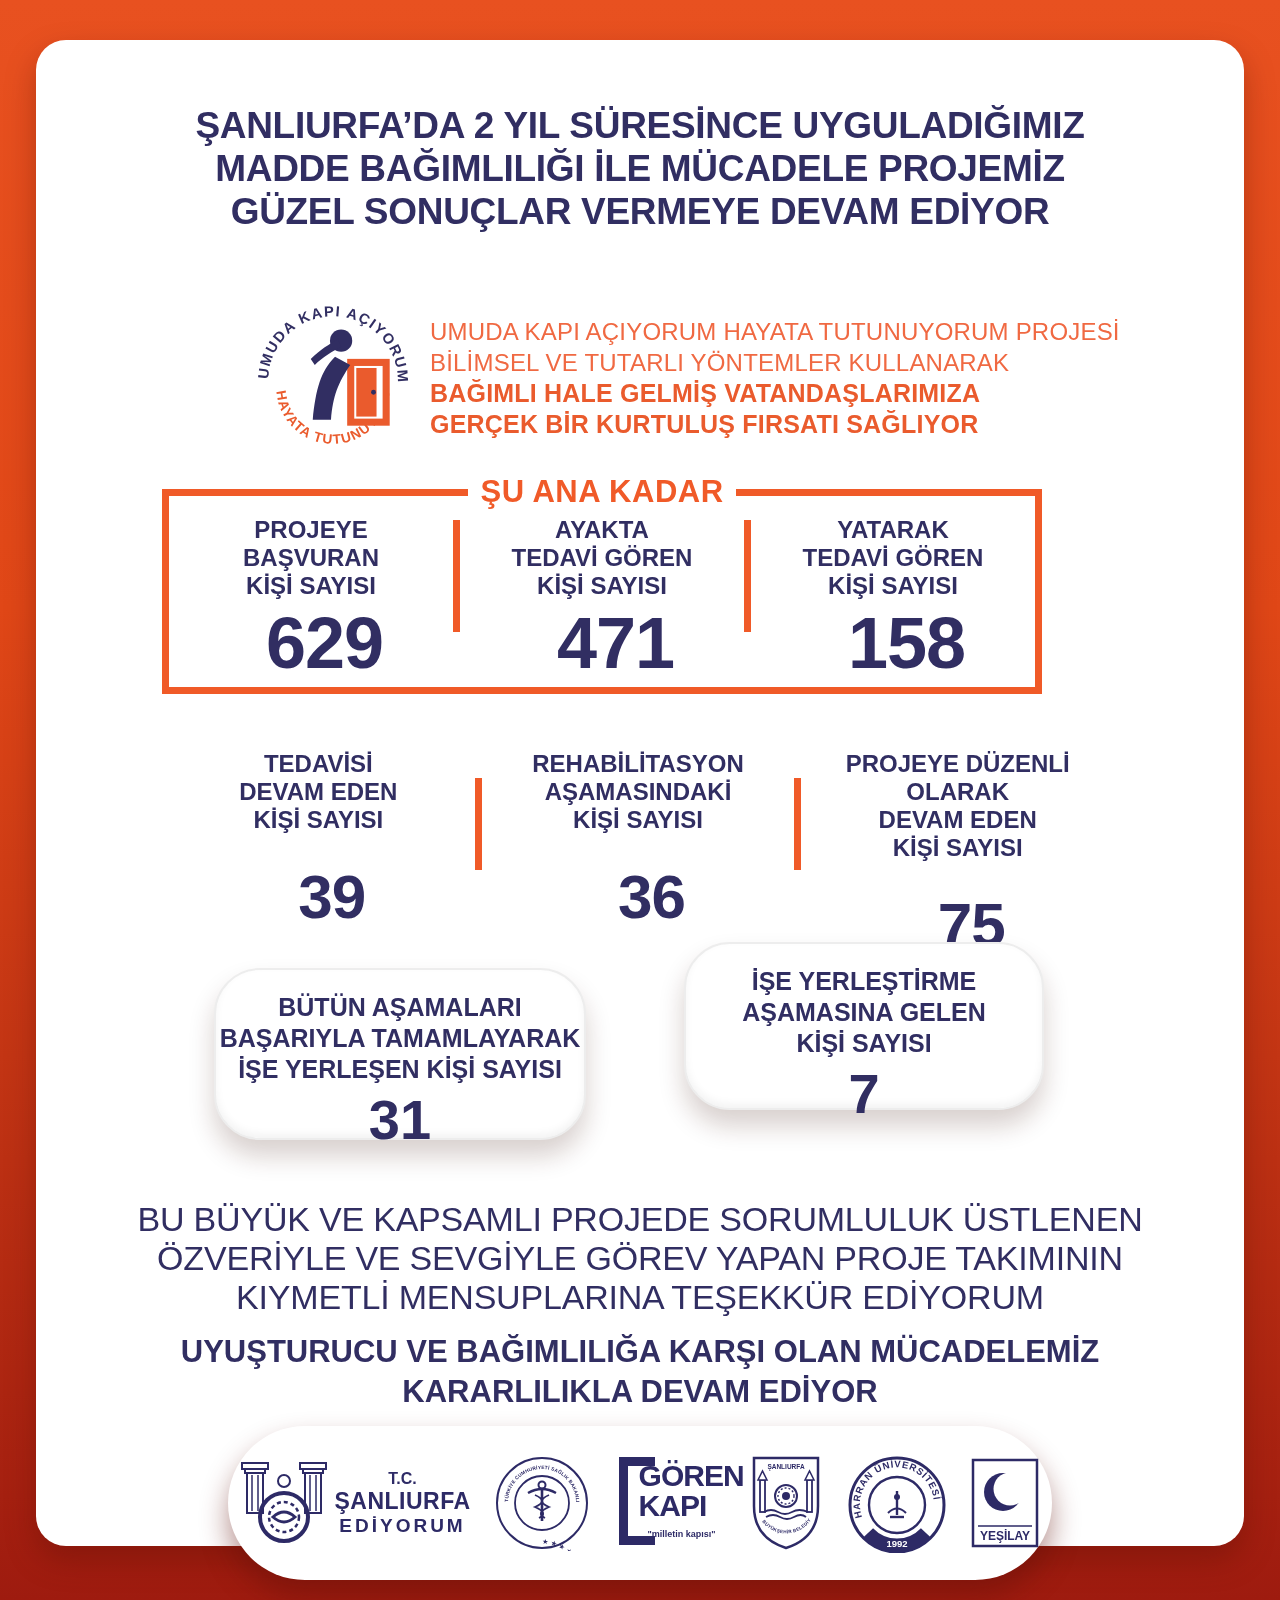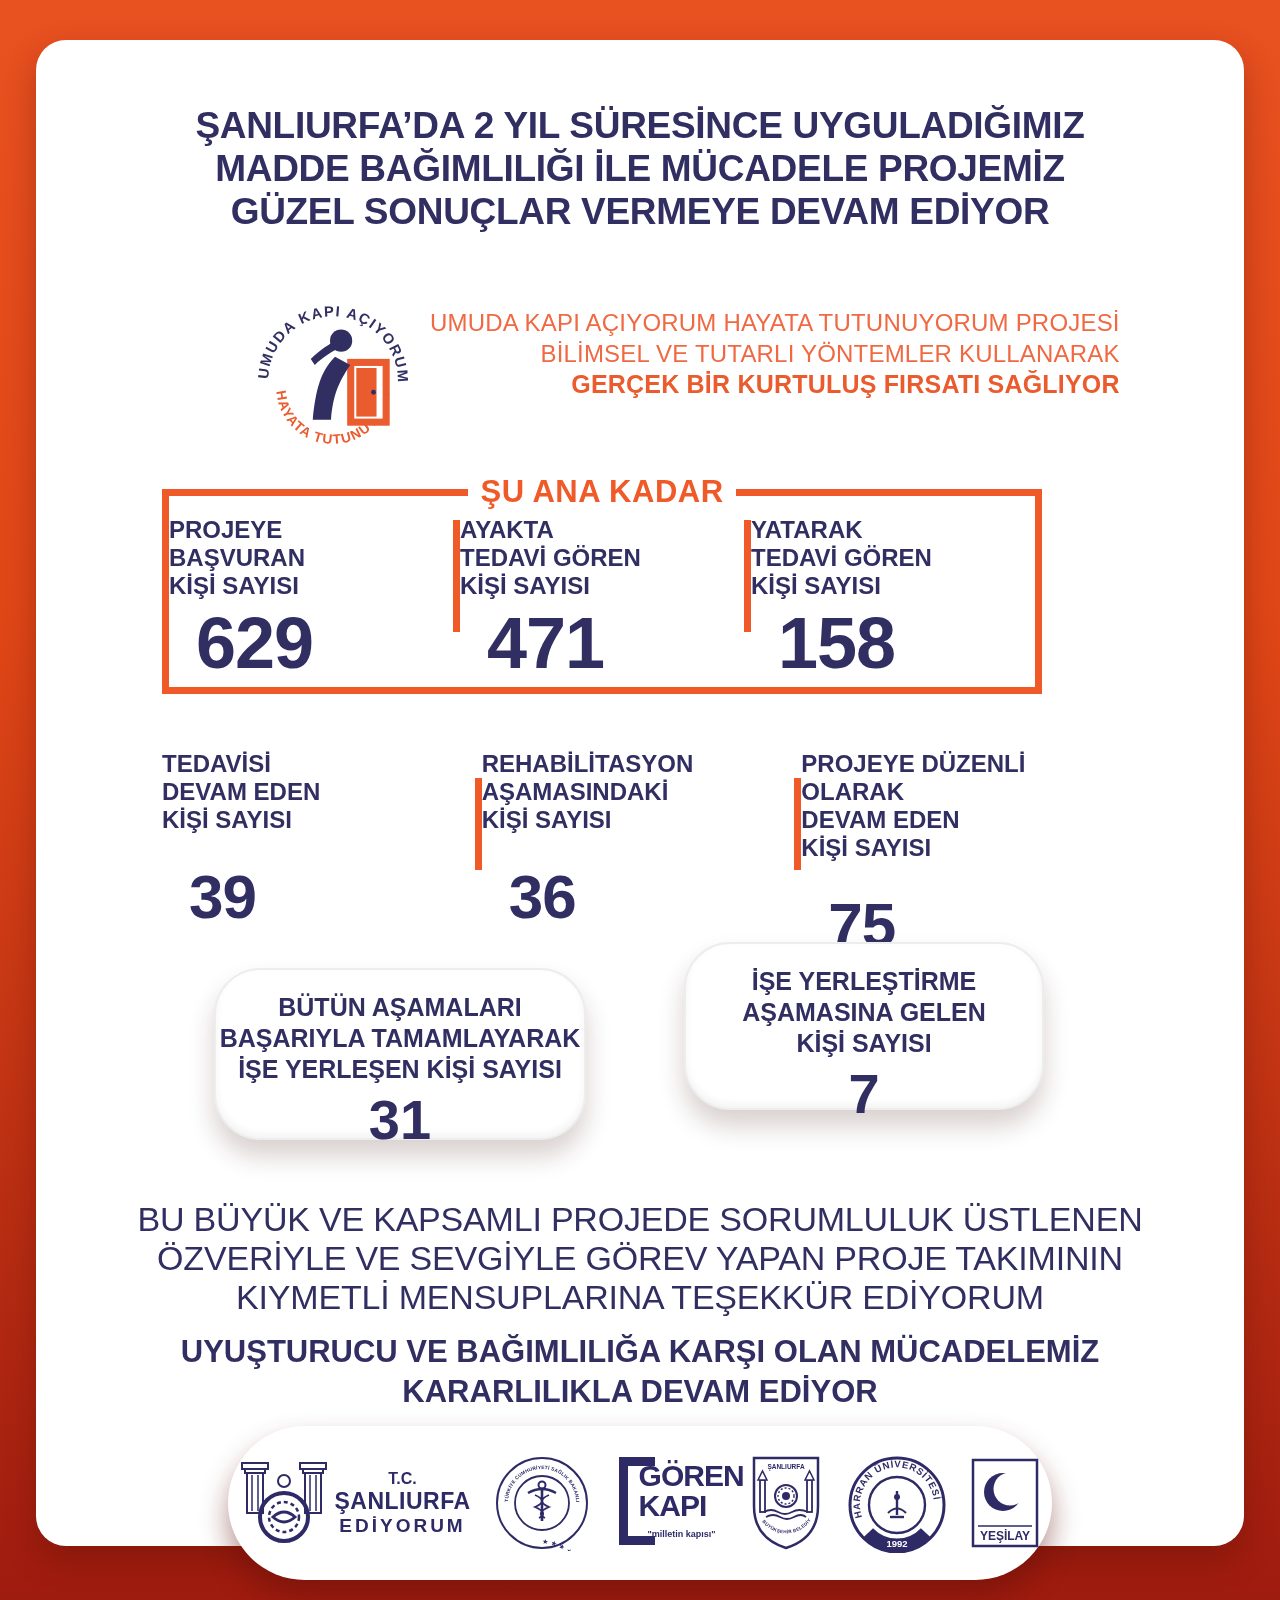--- a/index.html
+++ b/index.html
@@ -8,31 +8,31 @@
     background:linear-gradient(180deg,#E85120 0%,#E04717 38%,#C33514 66%,#9E1B0F 100%); }
   .card { position:absolute; left:36px; top:40px; width:1208px; height:1506px;
     background:#ffffff; border-radius:30px; box-shadow:0 14px 30px rgba(90,15,6,.35); }
   .pre { white-space:pre-line; }
 
   .title { position:absolute; top:104px; left:60px; right:60px; text-align:center;
     color:#312E62; font-size:37px; line-height:43px; font-weight:800; letter-spacing:-0.3px; }
 
   .intro { position:absolute; top:288px; left:252px; display:flex; gap:16px; }
   .emblem { width:162px; height:162px; flex:0 0 auto; }
-  .intro-text { margin-top:19px;text-align:right; }
+  .intro-text { margin-top:28px; }
   .intro-text .reg { font-size:24px; line-height:31px; font-weight:500; color:#F06942; letter-spacing:0.2px; }
   .intro-text .strong { font-size:25px; line-height:31px; font-weight:800; color:#EA5B2D; letter-spacing:0.2px; }
 
   .stats-box { position:absolute; left:162px; top:496px; width:880px; height:198px;
     border:7px solid #F05A28; border-top:none; }
   .sb-header { position:absolute; top:-22px; left:-7px; right:-7px; display:flex; align-items:center; }
   .sb-header .hline { flex:1; height:7px; background:#F05A28; }
   .sb-title { font-size:31px; font-weight:800; color:#F05A28; padding:0 12px; letter-spacing:0.5px; }
   .sb-cols { display:flex; height:100%; padding-top:20px; }
-  .stat { flex:1; }
+  .stat { flex:1; text-align:center; }
   .stat-label { font-size:24px; line-height:28px; font-weight:800; color:#312E62; }
   .stat-value { font-size:72px; font-weight:800; color:#312E62; letter-spacing:-1px; margin-top:2px;padding-left:27px; }
   .vdiv { width:7px; height:112px; background:#F05A28; margin-top:4px; flex:0 0 auto; }
 
   .stats-row { position:absolute; left:162px; top:750px; width:952px; display:flex; }
   .stats-row .stat-value { font-size:62px;margin-top:27px; }
   .vdiv2 { width:7px; height:92px; background:#F05A28; margin-top:28px; flex:0 0 auto; }
 
   .hcard { position:absolute; background:#ffffff; border-radius:46px; text-align:center;
     border:2px solid #ededed;
@@ -95,20 +95,21 @@
       </g>
       <g fill="#312E62">
         <circle cx="88" cy="52" r="11"></circle>
         <path d="M 60,130 C 63,100 68,82 82,68 L 97,76 C 85,94 80,106 78,130 Z"></path>
         <path d="M 58,70 C 68,60 76,56 85,50 L 88,58 C 79,63 70,68 62,76 Z"></path>
       </g>
     </svg>
     <div class="intro-text">
       <div class="reg">UMUDA KAPI AÇIYORUM HAYATA TUTUNUYORUM PROJESİ</div>
       <div class="reg">BİLİMSEL VE TUTARLI YÖNTEMLER KULLANARAK</div>
+      <div class="strong">BAĞIMLI HALE GELMİŞ VATANDAŞLARIMIZA</div>
       <div class="strong">GERÇEK BİR KURTULUŞ FIRSATI SAĞLIYOR</div>
     </div>
   </div>
 
   <div class="stats-box">
     <div class="sb-header">
       <div class="hline"></div>
       <div class="sb-title">ŞU ANA KADAR</div>
       <div class="hline"></div>
     </div>

